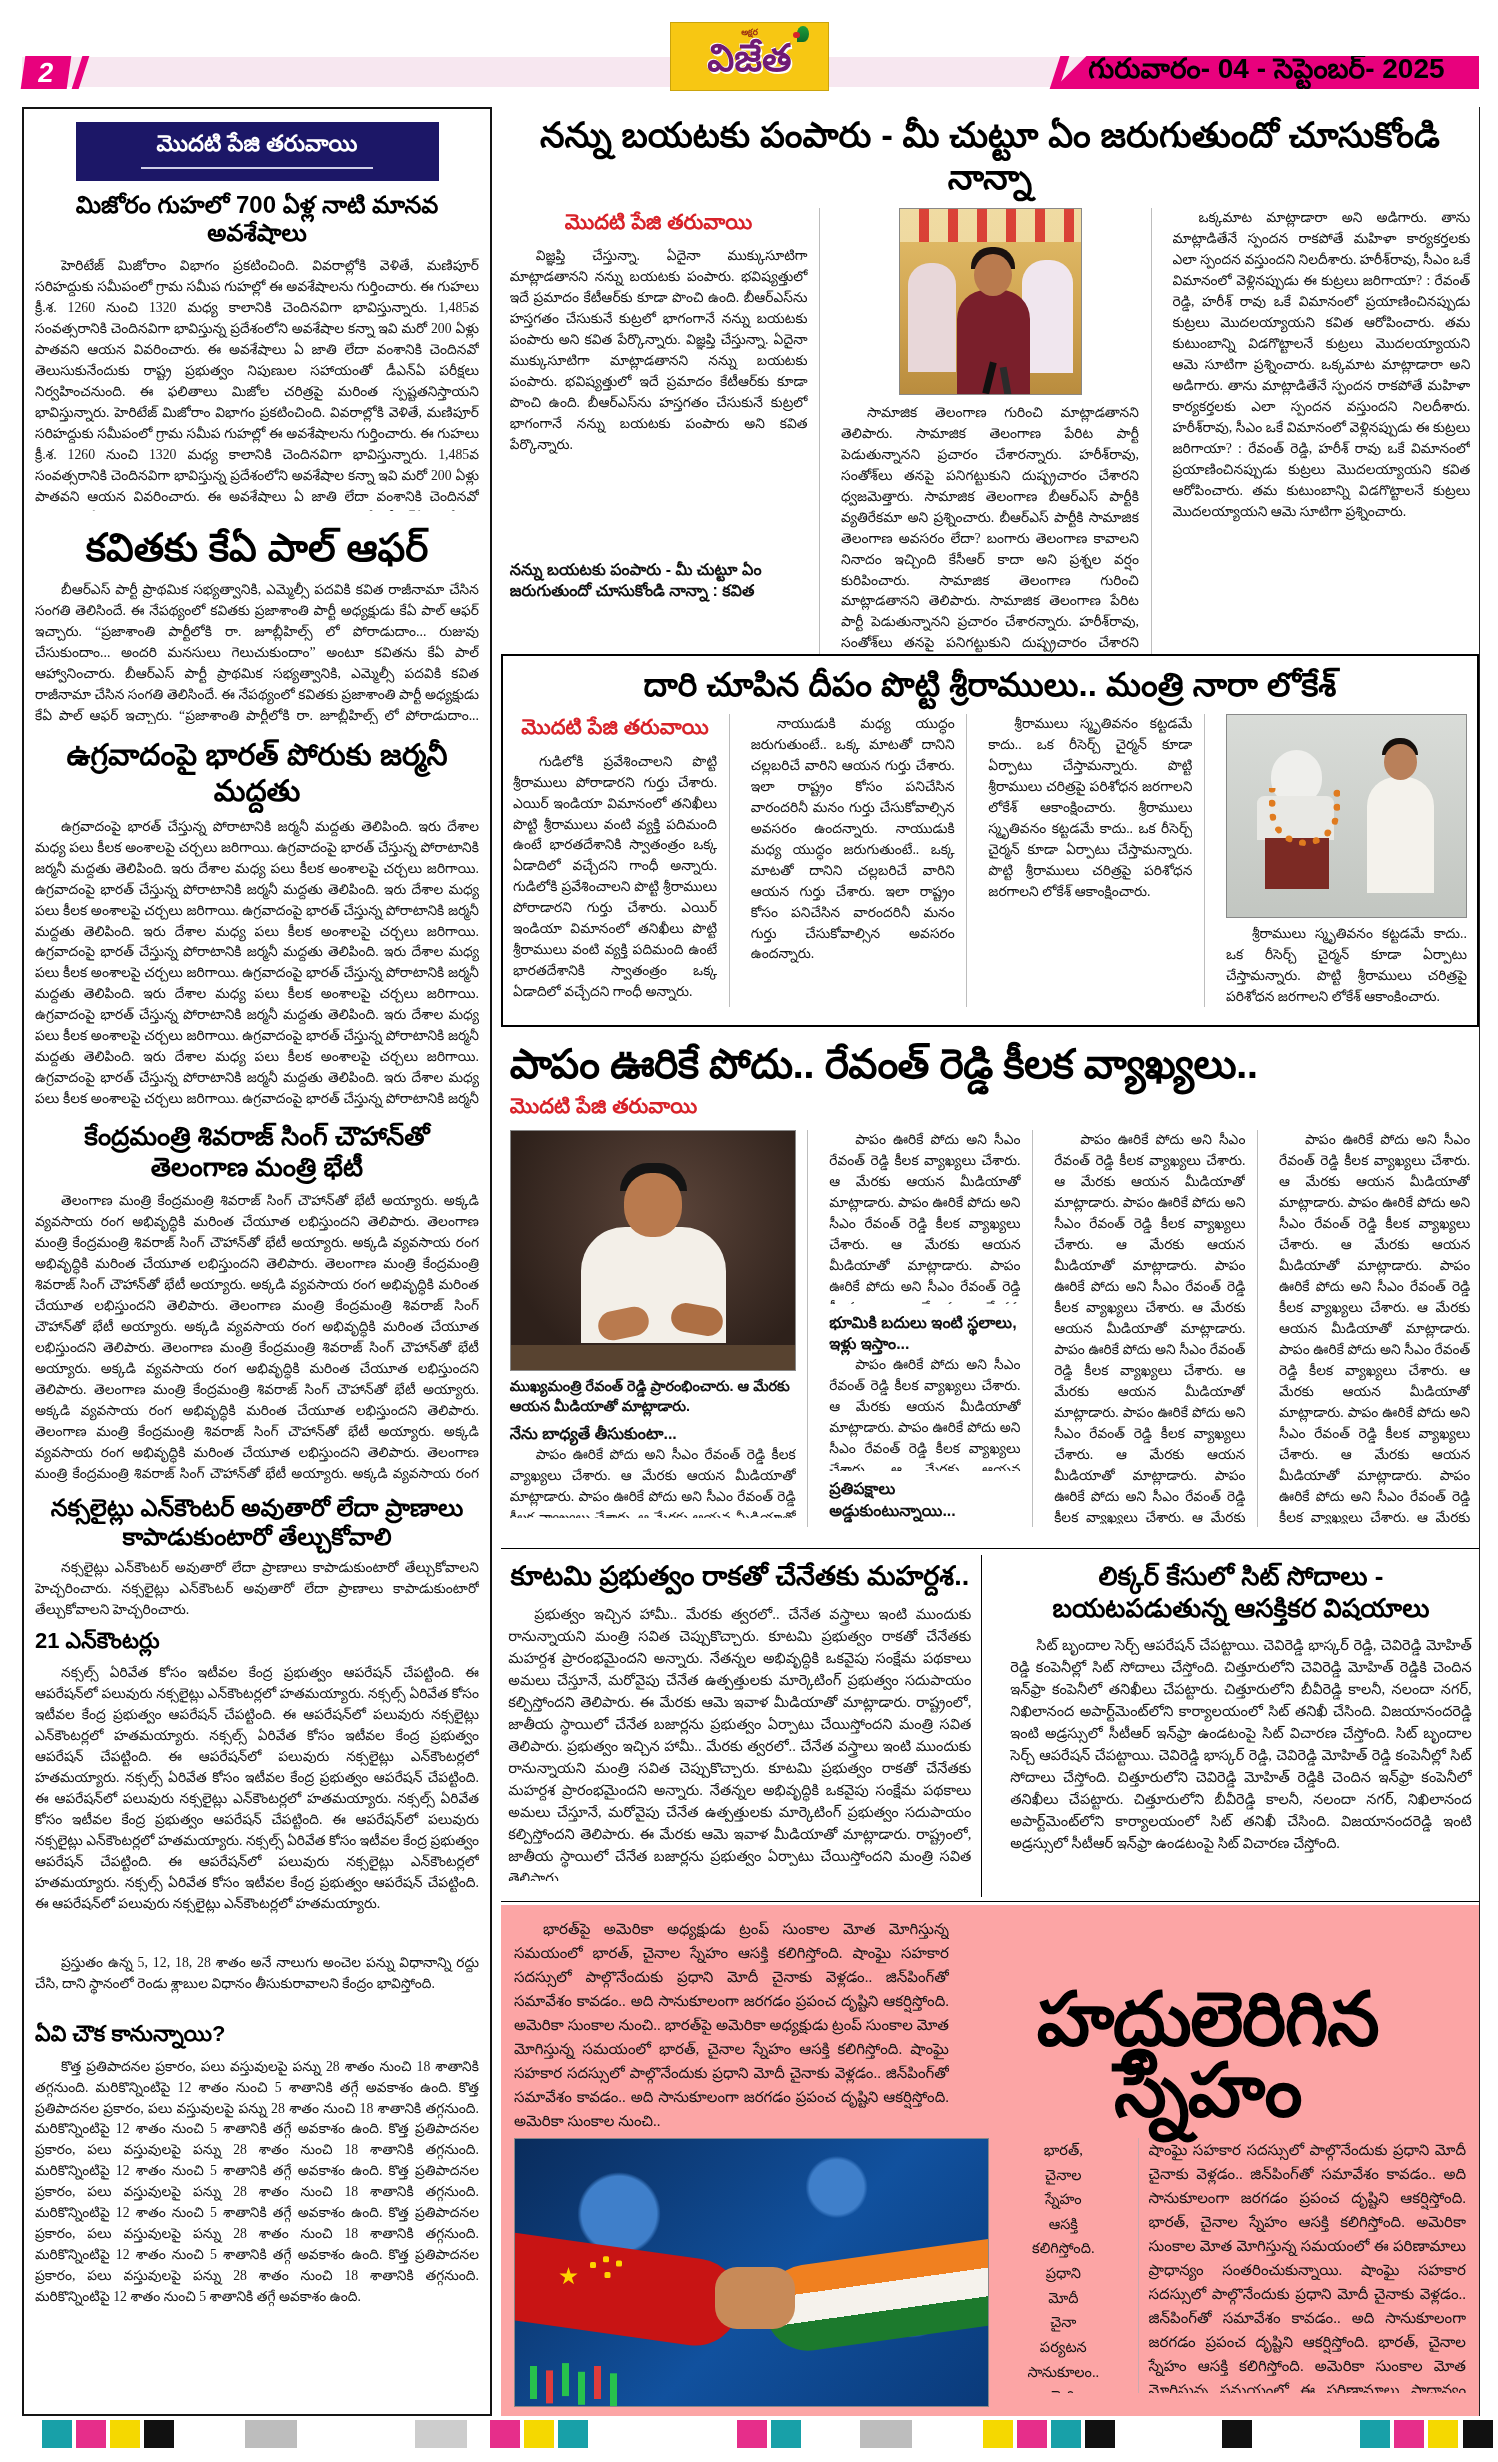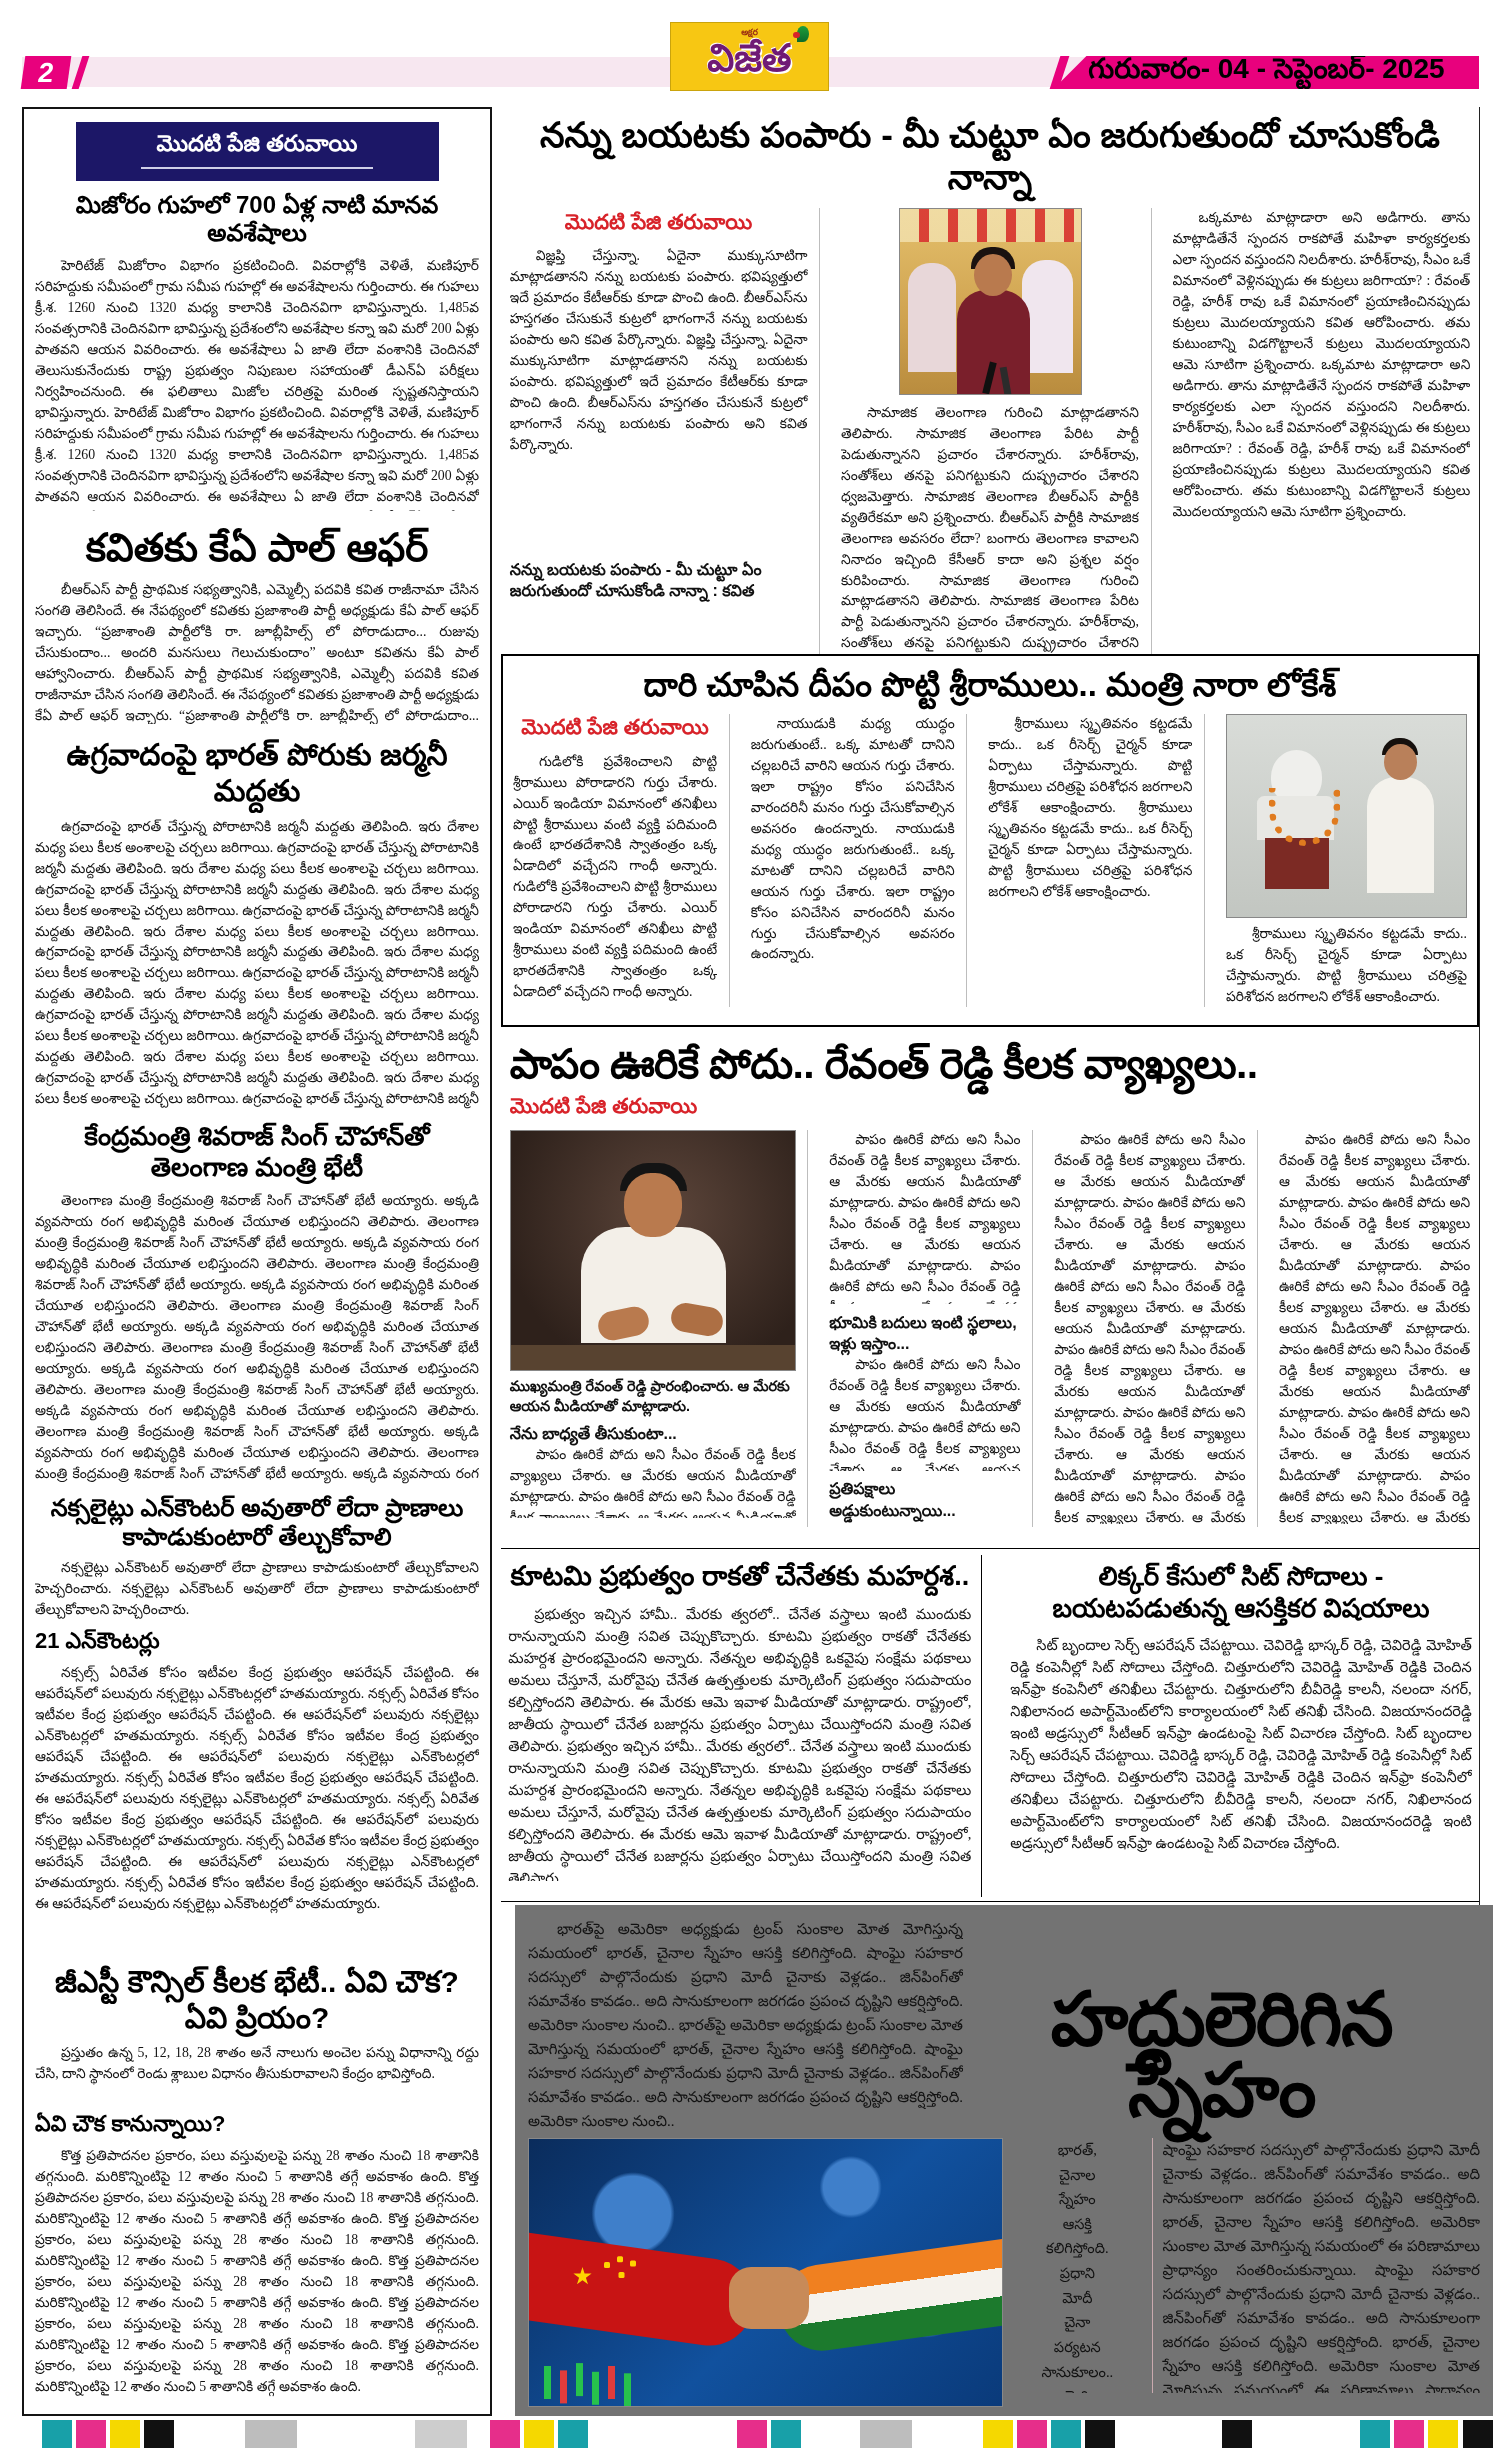--- a/index.html
+++ b/index.html
@@ -40,22 +40,22 @@
   .cols{display:flex;}
   .cols>.col{flex:1;min-width:0;}
   .cols>.col+.col{border-left:0.7px solid #bdbdbd;padding-left:21px;margin-left:11.6px;}
   
   .artA{position:absolute;left:0;top:0;width:100%;height:542px;padding:4.4px 8.7px;box-sizing:border-box;}
   .artB{position:absolute;left:0;top:547px;width:100%;height:373px;border:2.9px solid #000;
         padding:5.8px 10px;box-sizing:border-box;background:#fff;}
   .artC{position:absolute;left:0;top:924px;width:100%;height:518px;padding:4.4px 8.7px;box-sizing:border-box;border-bottom:1.5px solid #000;}
   .rowD{position:absolute;left:0;top:1444px;width:100%;height:351px;display:flex;box-sizing:border-box;
         border-bottom:1.5px solid #000;padding:4.4px 7.3px;}
-  .artE{position:absolute;left:0;top:1798px;width:100%;height:511px;background:#737373;
-        padding:11.6px 13px;box-sizing:border-box;margin-left:14px;}
+  .artE{position:absolute;left:0;top:1798px;width:100%;height:511px;background:#fca5a5;
+        padding:11.6px 13px;box-sizing:border-box;}
   .boldsub{font:900 16px "Liberation Sans",sans-serif;margin-top:7.3px;line-height:1.35;text-align:left;}
   
   .photo{position:relative;overflow:hidden;border:0.7px solid #888;}
   .photoA{width:181px;height:185px;margin:0 auto 7.3px;background:linear-gradient(180deg,#e4c06c,#cfa24f 60%,#b98c3e);}
   .pA-banner{position:absolute;left:0;top:0;width:100%;height:33px;background:repeating-linear-gradient(90deg,#f3e2b0 0 19px,#d8232a 19px 29px);opacity:.8;}
   .pA-fig2{position:absolute;left:8.7px;top:54px;width:48px;height:109px;background:#e8d7d9;border-radius:22px 22px 0 0;}
   .pA-fig3{position:absolute;right:7.3px;top:51px;width:51px;height:113px;background:#f0e6ee;border-radius:23px 23px 0 0;}
   .pA-body{position:absolute;left:57px;top:81px;width:73px;height:104px;background:#7a1f2b;border-radius:29px 29px 0 0;}
   .pA-head{position:absolute;left:74px;top:45px;width:38px;height:42px;background:#b97a4e;border-radius:50%;}
   .pA-hair{position:absolute;left:71px;top:38px;width:44px;height:22px;background:#1a1210;border-radius:20px 20px 0 0;}
@@ -143,21 +143,20 @@
       <div class="body-txt" style="height:293px;">ఉగ్రవాదంపై భారత్ చేస్తున్న పోరాటానికి జర్మనీ మద్దతు తెలిపింది. ఇరు దేశాల మధ్య పలు కీలక అంశాలపై చర్చలు జరిగాయి. ఉగ్రవాదంపై భారత్ చేస్తున్న పోరాటానికి జర్మనీ మద్దతు తెలిపింది. ఇరు దేశాల మధ్య పలు కీలక అంశాలపై చర్చలు జరిగాయి. ఉగ్రవాదంపై భారత్ చేస్తున్న పోరాటానికి జర్మనీ మద్దతు తెలిపింది. ఇరు దేశాల మధ్య పలు కీలక అంశాలపై చర్చలు జరిగాయి. ఉగ్రవాదంపై భారత్ చేస్తున్న పోరాటానికి జర్మనీ మద్దతు తెలిపింది. ఇరు దేశాల మధ్య పలు కీలక అంశాలపై చర్చలు జరిగాయి. ఉగ్రవాదంపై భారత్ చేస్తున్న పోరాటానికి జర్మనీ మద్దతు తెలిపింది. ఇరు దేశాల మధ్య పలు కీలక అంశాలపై చర్చలు జరిగాయి. ఉగ్రవాదంపై భారత్ చేస్తున్న పోరాటానికి జర్మనీ మద్దతు తెలిపింది. ఇరు దేశాల మధ్య పలు కీలక అంశాలపై చర్చలు జరిగాయి. ఉగ్రవాదంపై భారత్ చేస్తున్న పోరాటానికి జర్మనీ మద్దతు తెలిపింది. ఇరు దేశాల మధ్య పలు కీలక అంశాలపై చర్చలు జరిగాయి. ఉగ్రవాదంపై భారత్ చేస్తున్న పోరాటానికి జర్మనీ మద్దతు తెలిపింది. ఇరు దేశాల మధ్య పలు కీలక అంశాలపై చర్చలు జరిగాయి. ఉగ్రవాదంపై భారత్ చేస్తున్న పోరాటానికి జర్మనీ మద్దతు తెలిపింది. ఇరు దేశాల మధ్య పలు కీలక అంశాలపై చర్చలు జరిగాయి. ఉగ్రవాదంపై భారత్ చేస్తున్న పోరాటానికి జర్మనీ మద్దతు తెలిపింది. ఇరు దేశాల మధ్య పలు కీలక అంశాలపై చర్చలు జరిగాయి.</div>
 
       <h2 class="hl" style="font-size:26px;margin:11.6px 0 8.7px;">కేంద్రమంత్రి శివరాజ్ సింగ్ చౌహాన్‌తో తెలంగాణ మంత్రి భేటీ</h2>
       <div class="body-txt" style="height:293px;">తెలంగాణ మంత్రి కేంద్రమంత్రి శివరాజ్ సింగ్ చౌహాన్‌తో భేటీ అయ్యారు. అక్కడి వ్యవసాయ రంగ అభివృద్ధికి మరింత చేయూత లభిస్తుందని తెలిపారు. తెలంగాణ మంత్రి కేంద్రమంత్రి శివరాజ్ సింగ్ చౌహాన్‌తో భేటీ అయ్యారు. అక్కడి వ్యవసాయ రంగ అభివృద్ధికి మరింత చేయూత లభిస్తుందని తెలిపారు. తెలంగాణ మంత్రి కేంద్రమంత్రి శివరాజ్ సింగ్ చౌహాన్‌తో భేటీ అయ్యారు. అక్కడి వ్యవసాయ రంగ అభివృద్ధికి మరింత చేయూత లభిస్తుందని తెలిపారు. తెలంగాణ మంత్రి కేంద్రమంత్రి శివరాజ్ సింగ్ చౌహాన్‌తో భేటీ అయ్యారు. అక్కడి వ్యవసాయ రంగ అభివృద్ధికి మరింత చేయూత లభిస్తుందని తెలిపారు. తెలంగాణ మంత్రి కేంద్రమంత్రి శివరాజ్ సింగ్ చౌహాన్‌తో భేటీ అయ్యారు. అక్కడి వ్యవసాయ రంగ అభివృద్ధికి మరింత చేయూత లభిస్తుందని తెలిపారు. తెలంగాణ మంత్రి కేంద్రమంత్రి శివరాజ్ సింగ్ చౌహాన్‌తో భేటీ అయ్యారు. అక్కడి వ్యవసాయ రంగ అభివృద్ధికి మరింత చేయూత లభిస్తుందని తెలిపారు. తెలంగాణ మంత్రి కేంద్రమంత్రి శివరాజ్ సింగ్ చౌహాన్‌తో భేటీ అయ్యారు. అక్కడి వ్యవసాయ రంగ అభివృద్ధికి మరింత చేయూత లభిస్తుందని తెలిపారు. తెలంగాణ మంత్రి కేంద్రమంత్రి శివరాజ్ సింగ్ చౌహాన్‌తో భేటీ అయ్యారు. అక్కడి వ్యవసాయ రంగ అభివృద్ధికి మరింత చేయూత లభిస్తుందని తెలిపారు.</div>
 
       <h2 class="hl" style="font-size:24px;margin:10px 0 7.3px;">నక్సలైట్లు ఎన్‌కౌంటర్ అవుతారో లేదా ప్రాణాలు కాపాడుకుంటారో తేల్చుకోవాలి</h2>
       <div class="body-txt" style="height:62px;">నక్సలైట్లు ఎన్‌కౌంటర్ అవుతారో లేదా ప్రాణాలు కాపాడుకుంటారో తేల్చుకోవాలని హెచ్చరించారు. నక్సలైట్లు ఎన్‌కౌంటర్ అవుతారో లేదా ప్రాణాలు కాపాడుకుంటారో తేల్చుకోవాలని హెచ్చరించారు.</div>
       <div class="subhead">21 ఎన్‌కౌంటర్లు</div>
       <div class="body-txt" style="height:290px;">నక్సల్స్ ఏరివేత కోసం ఇటీవల కేంద్ర ప్రభుత్వం ఆపరేషన్ చేపట్టింది. ఈ ఆపరేషన్‌లో పలువురు నక్సలైట్లు ఎన్‌కౌంటర్లలో హతమయ్యారు. నక్సల్స్ ఏరివేత కోసం ఇటీవల కేంద్ర ప్రభుత్వం ఆపరేషన్ చేపట్టింది. ఈ ఆపరేషన్‌లో పలువురు నక్సలైట్లు ఎన్‌కౌంటర్లలో హతమయ్యారు. నక్సల్స్ ఏరివేత కోసం ఇటీవల కేంద్ర ప్రభుత్వం ఆపరేషన్ చేపట్టింది. ఈ ఆపరేషన్‌లో పలువురు నక్సలైట్లు ఎన్‌కౌంటర్లలో హతమయ్యారు. నక్సల్స్ ఏరివేత కోసం ఇటీవల కేంద్ర ప్రభుత్వం ఆపరేషన్ చేపట్టింది. ఈ ఆపరేషన్‌లో పలువురు నక్సలైట్లు ఎన్‌కౌంటర్లలో హతమయ్యారు. నక్సల్స్ ఏరివేత కోసం ఇటీవల కేంద్ర ప్రభుత్వం ఆపరేషన్ చేపట్టింది. ఈ ఆపరేషన్‌లో పలువురు నక్సలైట్లు ఎన్‌కౌంటర్లలో హతమయ్యారు. నక్సల్స్ ఏరివేత కోసం ఇటీవల కేంద్ర ప్రభుత్వం ఆపరేషన్ చేపట్టింది. ఈ ఆపరేషన్‌లో పలువురు నక్సలైట్లు ఎన్‌కౌంటర్లలో హతమయ్యారు. నక్సల్స్ ఏరివేత కోసం ఇటీవల కేంద్ర ప్రభుత్వం ఆపరేషన్ చేపట్టింది. ఈ ఆపరేషన్‌లో పలువురు నక్సలైట్లు ఎన్‌కౌంటర్లలో హతమయ్యారు.</div>
 
-      <h2 class="hl" style="font-size:30px;margin:11.6px 0 7.3px;">జీఎస్టీ కౌన్సిల్ కీలక భేటీ.. ఏవి చౌక? ఏవి ప్రియం?</h2>
       <div class="body-txt" style="height:61px;">ప్రస్తుతం ఉన్న 5, 12, 18, 28 శాతం అనే నాలుగు అంచెల పన్ను విధానాన్ని రద్దు చేసి, దాని స్థానంలో రెండు శ్లాబుల విధానం తీసుకురావాలని కేంద్రం భావిస్తోంది.</div>
       <div class="subhead">ఏవి చౌక కానున్నాయి?</div>
       <div class="body-txt" style="height:283px;">కొత్త ప్రతిపాదనల ప్రకారం, పలు వస్తువులపై పన్ను 28 శాతం నుంచి 18 శాతానికి తగ్గనుంది. మరికొన్నింటిపై 12 శాతం నుంచి 5 శాతానికి తగ్గే అవకాశం ఉంది. కొత్త ప్రతిపాదనల ప్రకారం, పలు వస్తువులపై పన్ను 28 శాతం నుంచి 18 శాతానికి తగ్గనుంది. మరికొన్నింటిపై 12 శాతం నుంచి 5 శాతానికి తగ్గే అవకాశం ఉంది. కొత్త ప్రతిపాదనల ప్రకారం, పలు వస్తువులపై పన్ను 28 శాతం నుంచి 18 శాతానికి తగ్గనుంది. మరికొన్నింటిపై 12 శాతం నుంచి 5 శాతానికి తగ్గే అవకాశం ఉంది. కొత్త ప్రతిపాదనల ప్రకారం, పలు వస్తువులపై పన్ను 28 శాతం నుంచి 18 శాతానికి తగ్గనుంది. మరికొన్నింటిపై 12 శాతం నుంచి 5 శాతానికి తగ్గే అవకాశం ఉంది. కొత్త ప్రతిపాదనల ప్రకారం, పలు వస్తువులపై పన్ను 28 శాతం నుంచి 18 శాతానికి తగ్గనుంది. మరికొన్నింటిపై 12 శాతం నుంచి 5 శాతానికి తగ్గే అవకాశం ఉంది. కొత్త ప్రతిపాదనల ప్రకారం, పలు వస్తువులపై పన్ను 28 శాతం నుంచి 18 శాతానికి తగ్గనుంది. మరికొన్నింటిపై 12 శాతం నుంచి 5 శాతానికి తగ్గే అవకాశం ఉంది.</div>
     </section>
 
     <section class="rightarea">
 
       <article class="artA">
         <h1 class="hl" style="font-size:35px;margin:2.9px 0 11.6px;">నన్ను బయటకు పంపారు - మీ చుట్టూ ఏం జరుగుతుందో చూసుకోండి నాన్నా</h1>
         <div class="cols" style="height:457px;">

